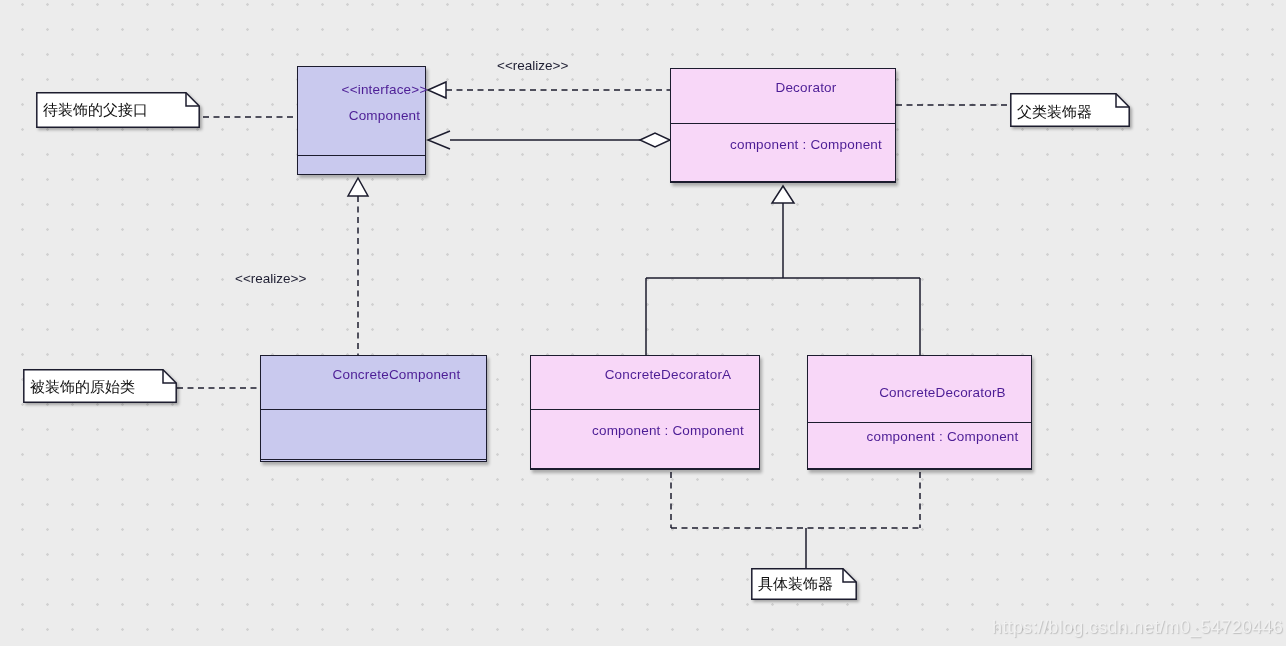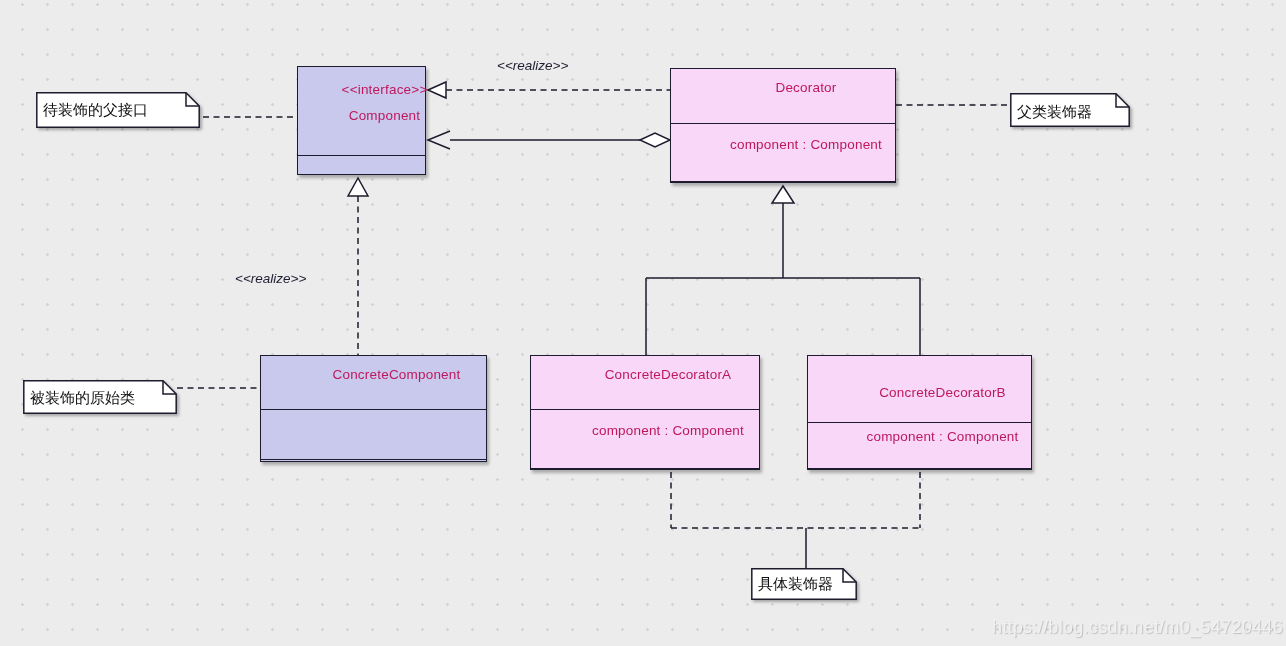--- a/index.html
+++ b/index.html
@@ -14,31 +14,31 @@
   .uml-class{
     position:absolute;z-index:2;box-sizing:border-box;
     border:1.5px solid #1c1c2e;
     box-shadow:2px 3px 3px rgba(0,0,0,0.28);
     display:flex;flex-direction:column;
   }
   .blue{background:#c9c9ee;}
   .pink{background:#f8d7f8;}
   .cmp{
     box-sizing:border-box;display:flex;align-items:center;justify-content:center;
-    font-size:13.5px;color:#be185d;letter-spacing:0.2px;white-space:nowrap;padding-left:46px;
+    font-size:13.5px;color:#4c1d95;letter-spacing:0.2px;white-space:nowrap;padding-left:46px;
   }
   .cmp + .cmp{border-top:1.5px solid #1c1c2e;margin-top:17px;}
   .hdr2{display:flex;flex-direction:column;align-items:center;justify-content:center;gap:11px;}
   .note{position:absolute;z-index:2;}
   .note svg{position:absolute;left:0;top:0;filter:drop-shadow(2px 2px 1.5px rgba(0,0,0,0.3));}
   .note-text{
     position:absolute;left:7px;top:50%;transform:translateY(-50%);
     font-size:15px;color:#101010;white-space:nowrap;
   }
-  .edge-label{position:absolute;z-index:2;font-size:13.5px;color:#1e1e32;white-space:nowrap;font-style:italic;}
+  .edge-label{position:absolute;z-index:2;font-size:13.5px;color:#1e1e32;white-space:nowrap;}
   .watermark{
     position:absolute;right:3px;bottom:8px;z-index:3;
     font-size:18px;color:#f1f1f1;letter-spacing:0.3px;
     text-shadow:1px 1px 1px rgba(150,150,150,0.5);
   }
 </style>
 </head>
 <body>
 
 <div id="canvas">
@@ -108,21 +108,21 @@
   </div>
 
   <div class="note" style="left:1010px;top:93px;width:120px;height:38px;">
     <svg width="120" height="34" viewBox="0 0 120 34">
       <polygon points="0.8,0.8 106,0.8 119.2,14 119.2,33.2 0.8,33.2" fill="#ffffff" stroke="#1c1c2e" stroke-width="1.5"></polygon>
       <polyline points="106,0.8 106,14 119.2,14" fill="none" stroke="#1c1c2e" stroke-width="1.5"></polyline>
     </svg>
     <span class="note-text">父类装饰器</span>
   </div>
 
-  <div class="note" style="left:23px;top:380px;width:154px;height:36px;">
+  <div class="note" style="left:23px;top:369px;width:154px;height:36px;">
     <svg width="154" height="34" viewBox="0 0 154 34">
       <polygon points="0.8,0.8 140,0.8 153.2,14 153.2,33.2 0.8,33.2" fill="#ffffff" stroke="#1c1c2e" stroke-width="1.5"></polygon>
       <polyline points="140,0.8 140,14 153.2,14" fill="none" stroke="#1c1c2e" stroke-width="1.5"></polyline>
     </svg>
     <span class="note-text">被装饰的原始类</span>
   </div>
 
   <div class="note" style="left:751px;top:568px;width:106px;height:32px;">
     <svg width="106" height="32" viewBox="0 0 106 32">
       <polygon points="0.8,0.8 92,0.8 105.2,14 105.2,31.2 0.8,31.2" fill="#ffffff" stroke="#1c1c2e" stroke-width="1.5"></polygon>

